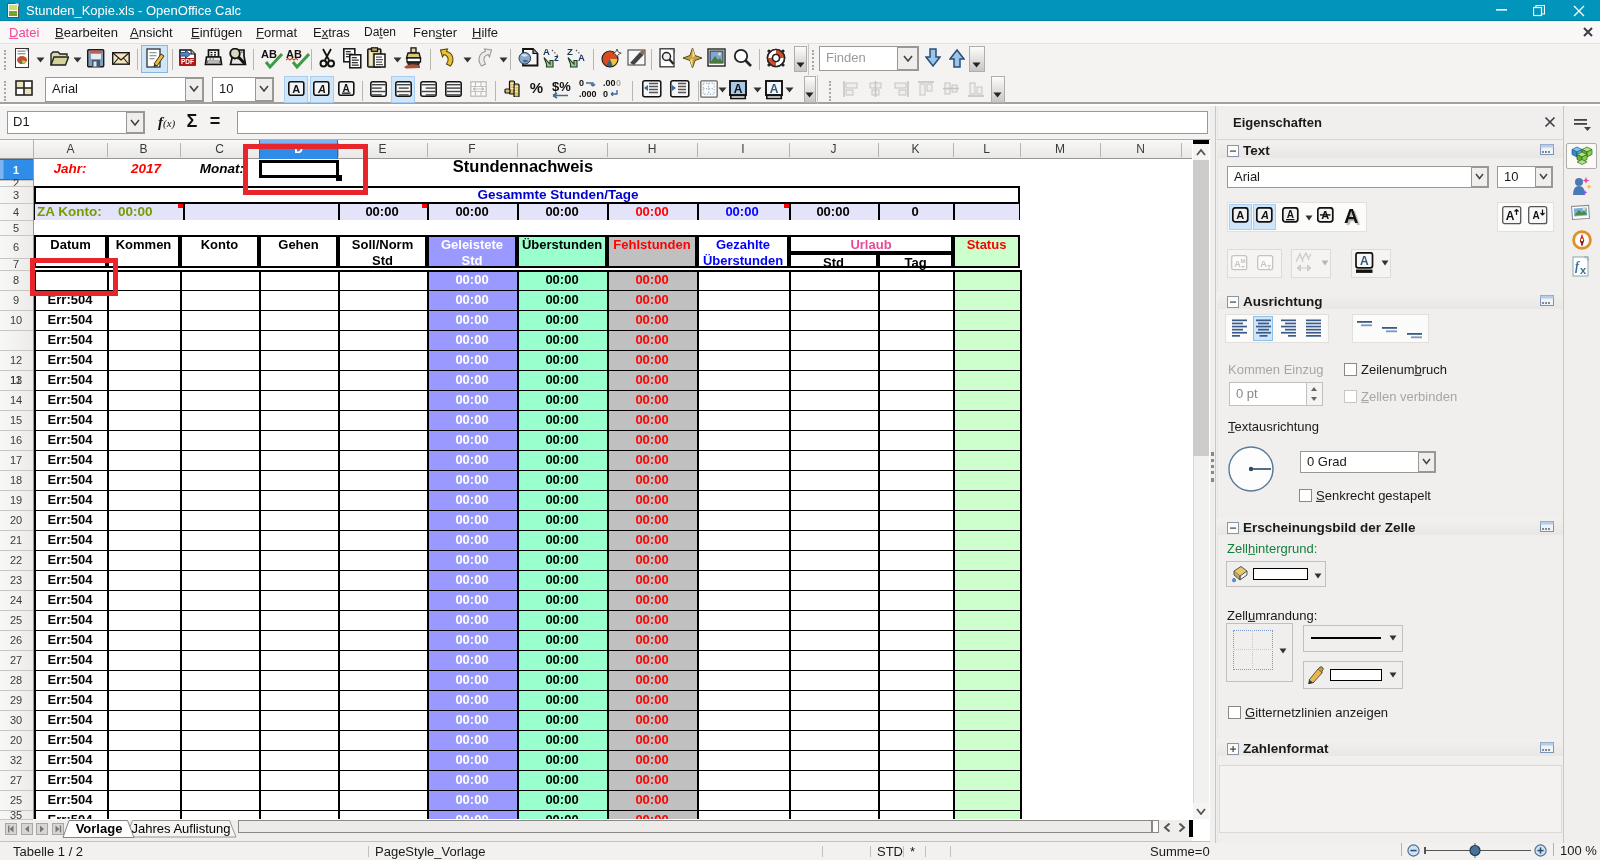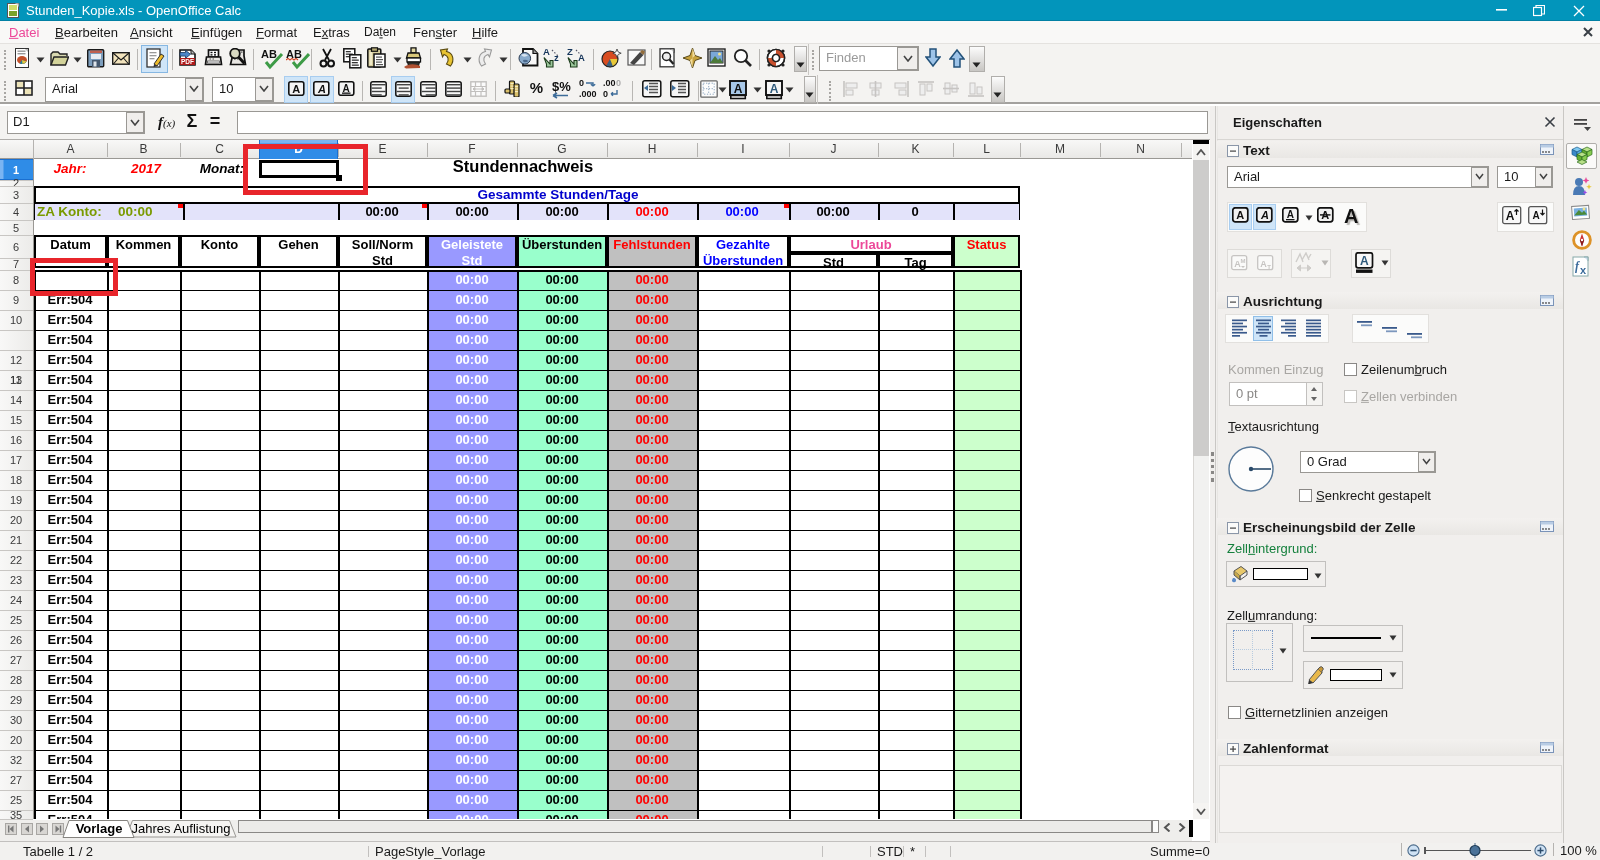--- a/index.html
+++ b/index.html
@@ -820,21 +820,21 @@
 <div style="left:238px;top:820px;width:914px;height:13px;background:#eceBe9;border:1px solid #8a8886;"></div>
 <div style="left:1152px;top:820px;width:7px;height:13px;background:#fbfbfa;border:1px solid #8a8886;"></div>
 <svg style="position:absolute;left:1163px;top:823px;" width="9" height="9" viewBox="0 0 9 9">
     <path d="M6.5 0.5 L2 4.5 L6.5 8.5" fill="none" stroke="#555" stroke-width="2"></path>
   </svg>
 <svg style="position:absolute;left:1177px;top:823px;" width="9" height="9" viewBox="0 0 9 9">
     <path d="M2.5 0.5 L7 4.5 L2.5 8.5" fill="none" stroke="#555" stroke-width="2"></path>
   </svg>
 <div style="left:1189px;top:820px;width:4px;height:17px;background:#000;"></div>
 <div style="left:0px;top:840.5px;width:1600px;height:19.5px;background:#f2f1ef;border-top:1px solid #c2c0be;"></div>
-<div class="t" style="left:23px;top:852px;font-size:13px;color:#1a1a1a;font-weight:normal;font-style:normal;transform:translateY(-50%);white-space:nowrap;">Tabelle 1 / 2</div>
+<div class="t" style="left:13px;top:852px;font-size:13px;color:#1a1a1a;font-weight:normal;font-style:normal;transform:translateY(-50%);white-space:nowrap;">Tabelle 1 / 2</div>
 <div class="t" style="left:375px;top:852px;font-size:13px;color:#1a1a1a;font-weight:normal;font-style:normal;transform:translateY(-50%);white-space:nowrap;">PageStyle_Vorlage</div>
 <div class="t" style="left:877px;top:852px;font-size:13px;color:#1a1a1a;font-weight:normal;font-style:normal;transform:translateY(-50%);white-space:nowrap;">STD</div>
 <div class="t" style="left:910px;top:852px;font-size:13px;color:#1a1a1a;font-weight:normal;font-style:normal;transform:translateY(-50%);white-space:nowrap;">*</div>
 <div class="t" style="left:1150px;top:852px;font-size:13px;color:#1a1a1a;font-weight:normal;font-style:normal;transform:translateY(-50%);white-space:nowrap;">Summe=0</div>
 <div style="left:368px;top:846px;width:1px;height:11px;background:#c2c0be;"></div>
 <div style="left:822px;top:846px;width:1px;height:11px;background:#c2c0be;"></div>
 <div style="left:870px;top:846px;width:1px;height:11px;background:#c2c0be;"></div>
 <div style="left:903px;top:846px;width:1px;height:11px;background:#c2c0be;"></div>
 <div style="left:925px;top:846px;width:1px;height:11px;background:#c2c0be;"></div>
 <div style="left:950px;top:846px;width:1px;height:11px;background:#c2c0be;"></div>

